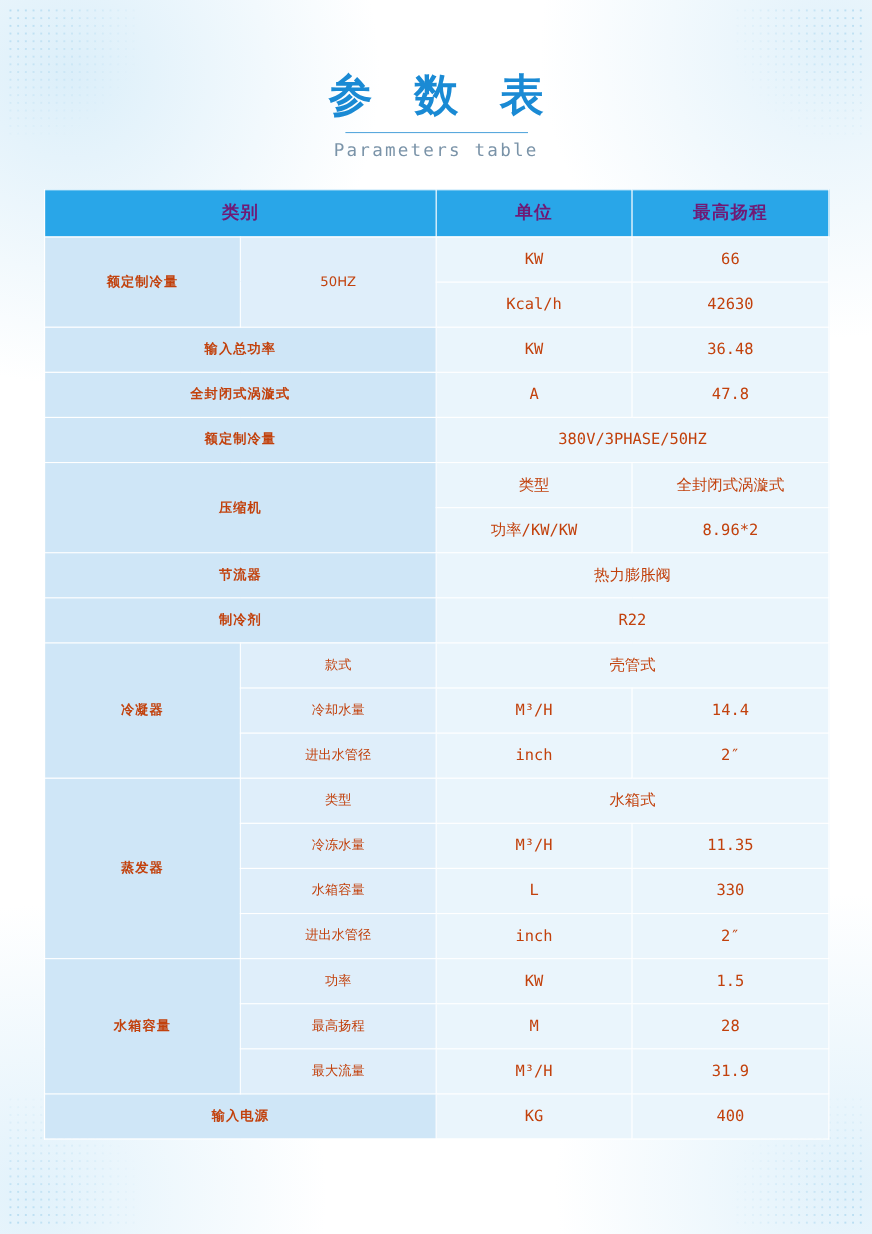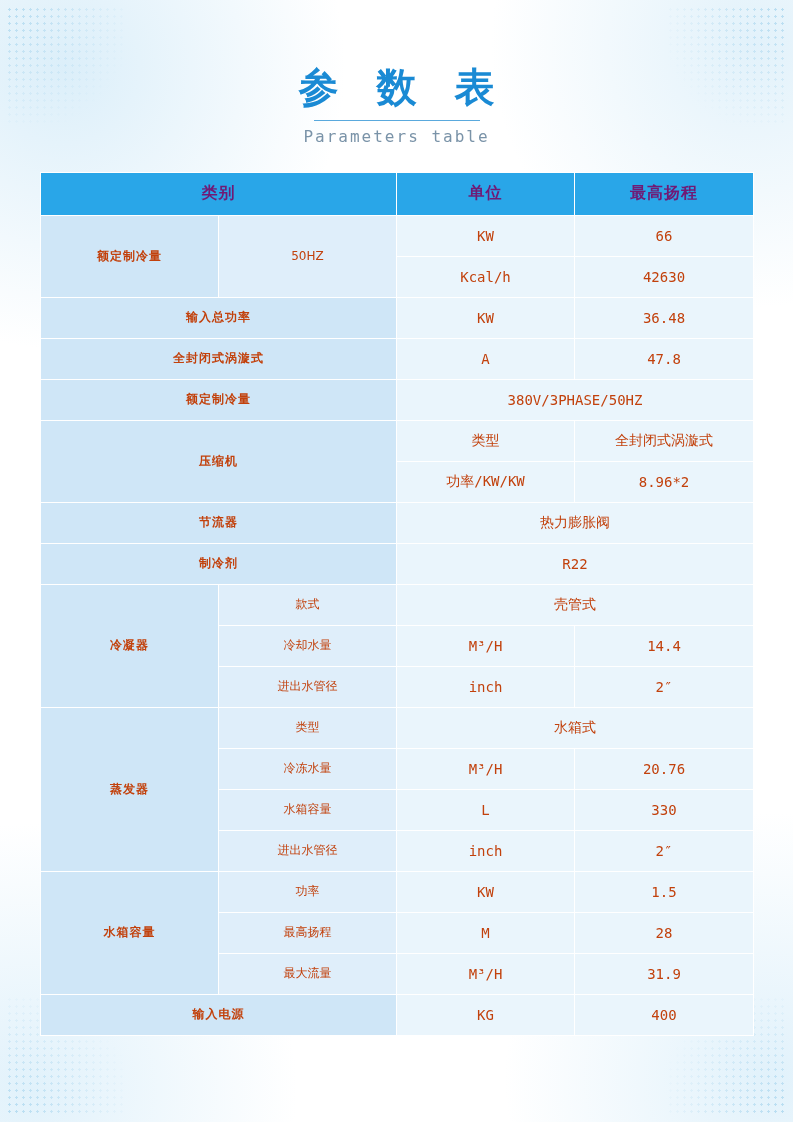--- a/index.html
+++ b/index.html
@@ -223,21 +223,21 @@
         </tr>
 
         <tr class="row">
           <td class="label" rowspan="4">蒸发器</td>
           <td class="sub">类型</td>
           <td class="value cn" colspan="2">水箱式</td>
         </tr>
         <tr class="row">
           <td class="sub">冷冻水量</td>
           <td class="unit">M³/H</td>
-          <td class="value">20.76</td>
+          <td class="value">11.35</td>
         </tr>
         <tr class="row">
           <td class="sub">水箱容量</td>
           <td class="unit">L</td>
           <td class="value">330</td>
         </tr>
         <tr class="row">
           <td class="sub">进出水管径</td>
           <td class="unit">inch</td>
           <td class="value">2″</td>

